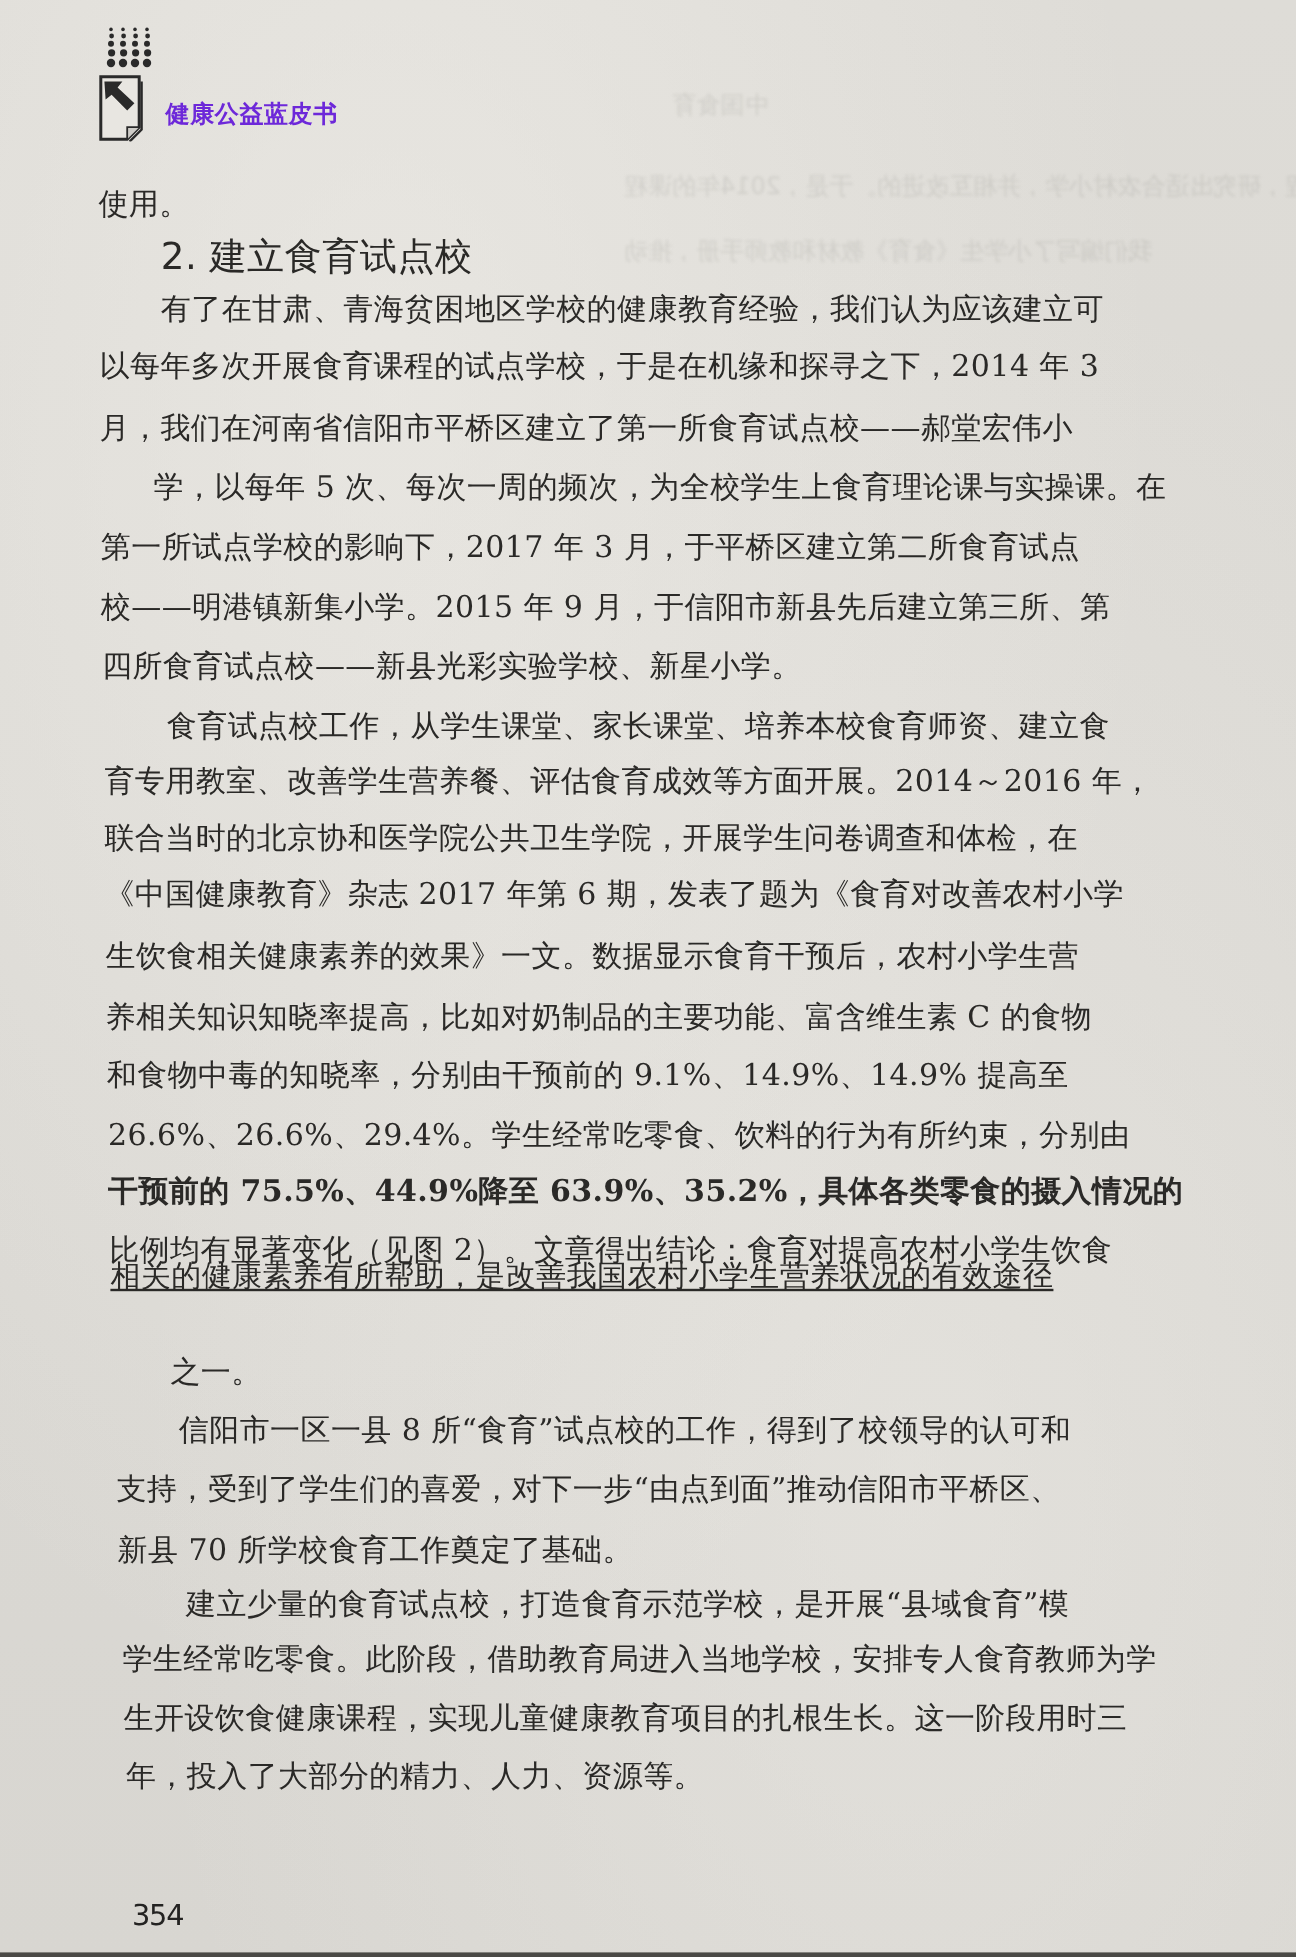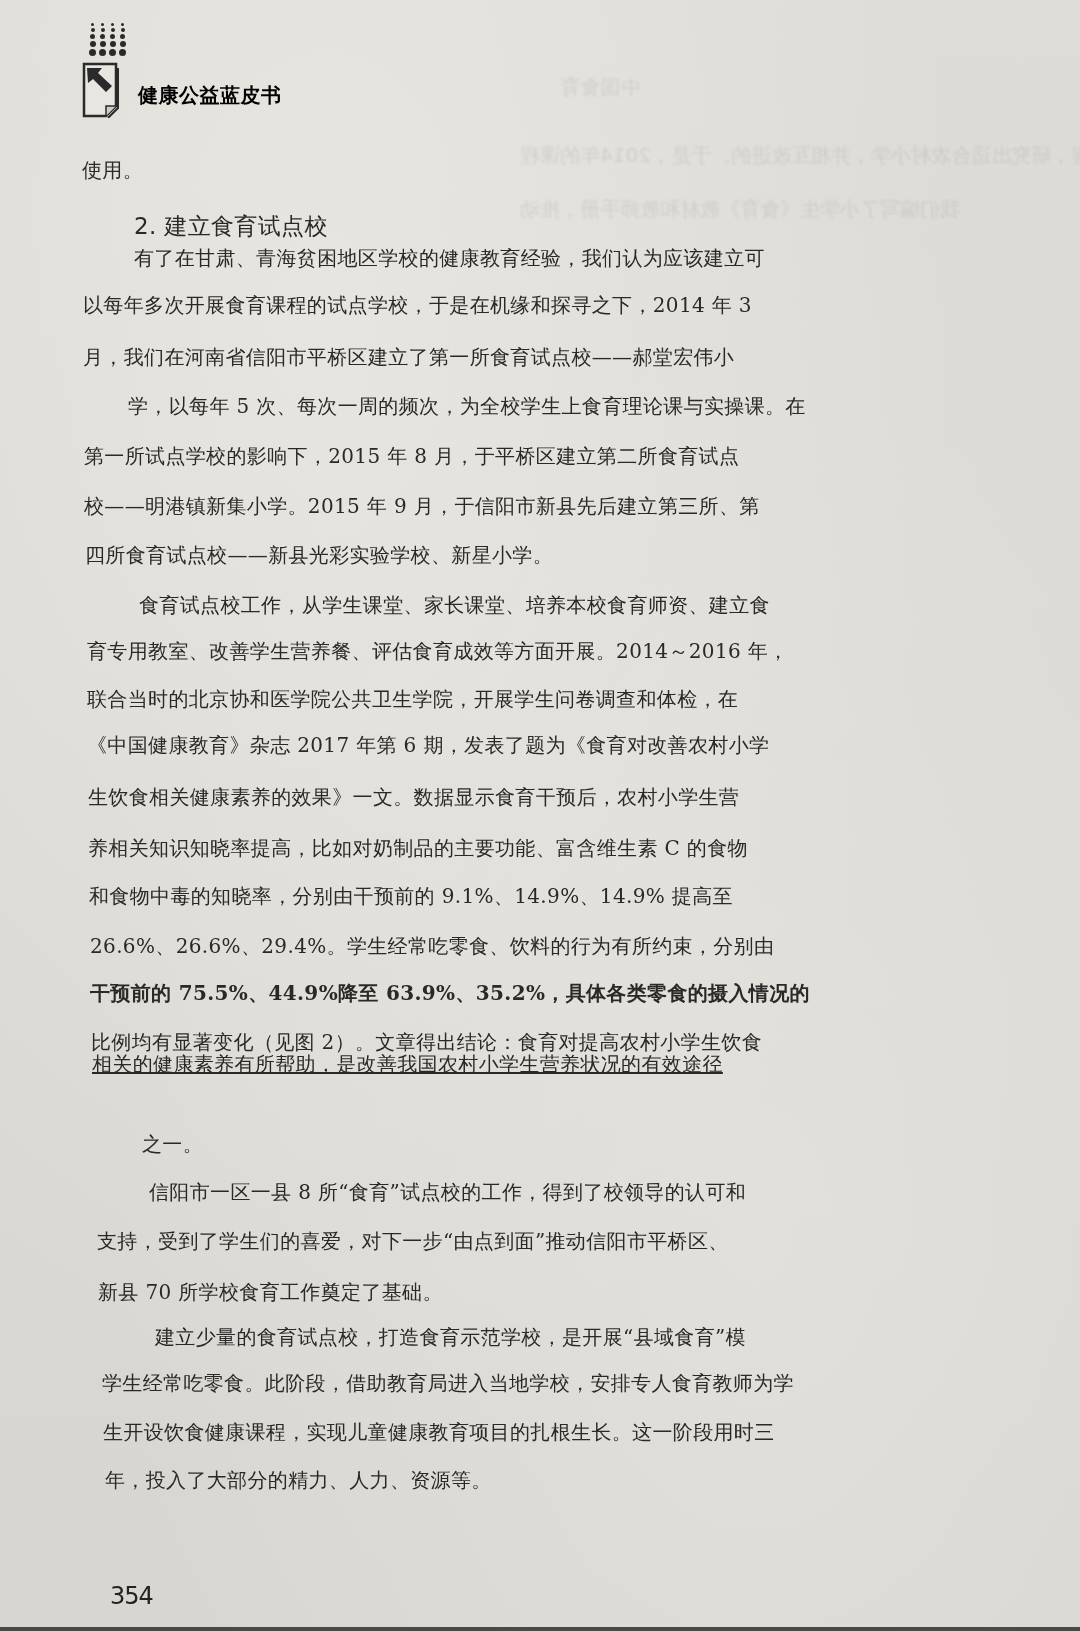--- a/index.html
+++ b/index.html
@@ -56,35 +56,34 @@
       width: 38px;
       height: 56px;
     }
     .header-title {
       position: absolute;
       left: 56px;
       top: 64px;
       font-family: "DejaVu Sans", sans-serif;
       font-size: 20px;
       font-weight: bold;
-      color: #000000;
+      color: #6d28d9;
       letter-spacing: 0.5px;
     }
     .line {
       position: absolute;
       white-space: nowrap;
-      font-size: 20px;
+      font-size: 25px;
       line-height: 32px;
       color: #2a2927;
       letter-spacing: 0.35px;
     }
     .heading {
       font-family: "DejaVu Sans", sans-serif;
-      font-size: 23px;
-      margin-top: 12px;
+      font-size: 31px;
     }
     .page-number {
       position: absolute;
       left: 110px;
       top: 1582px;
       font-family: "DejaVu Sans", sans-serif;
       font-size: 24px;
       color: #242322;
       letter-spacing: -1px;
     }
@@ -136,21 +135,21 @@
   <div class="header-title">健康公益蓝皮书</div>
 </header>
 
 <main>
   <div class="line" style="left:82px; top:154px;">使用。</div>
   <div class="line heading" style="left:134px; top:198px;">2. 建立食育试点校</div>
   <div class="line" style="left:134px; top:242px;">有了在甘肃、青海贫困地区学校的健康教育经验，我们认为应该建立可</div>
   <div class="line" style="left:83px; top:289px;">以每年多次开展食育课程的试点学校，于是在机缘和探寻之下，2014 年 3</div>
   <div class="line" style="left:83px; top:341px;">月，我们在河南省信阳市平桥区建立了第一所食育试点校——郝堂宏伟小</div>
   <div class="line" style="left:84px; top:390px;margin-left:44px;">学，以每年 5 次、每次一周的频次，为全校学生上食育理论课与实操课。在</div>
-  <div class="line" style="left:84px; top:440px;">第一所试点学校的影响下，2015 年 8 月，于平桥区建立第二所食育试点</div>
+  <div class="line" style="left:84px; top:440px;">第一所试点学校的影响下，2017 年 3 月，于平桥区建立第二所食育试点</div>
   <div class="line" style="left:84px; top:490px;">校——明港镇新集小学。2015 年 9 月，于信阳市新县先后建立第三所、第</div>
   <div class="line" style="left:85px; top:539px;">四所食育试点校——新县光彩实验学校、新星小学。</div>
   <div class="line" style="left:139px; top:589px;">食育试点校工作，从学生课堂、家长课堂、培养本校食育师资、建立食</div>
   <div class="line" style="left:87px; top:635px;">育专用教室、改善学生营养餐、评估食育成效等方面开展。2014～2016 年，</div>
   <div class="line" style="left:87px; top:683px;">联合当时的北京协和医学院公共卫生学院，开展学生问卷调查和体检，在</div>
   <div class="line" style="left:87px; top:697px;margin-top:32px;">《中国健康教育》杂志 2017 年第 6 期，发表了题为《食育对改善农村小学</div>
   <div class="line" style="left:88px; top:781px;">生饮食相关健康素养的效果》一文。数据显示食育干预后，农村小学生营</div>
   <div class="line" style="left:88px; top:832px;">养相关知识知晓率提高，比如对奶制品的主要功能、富含维生素 C 的食物</div>
   <div class="line" style="left:89px; top:880px;">和食物中毒的知晓率，分别由干预前的 9.1%、14.9%、14.9% 提高至</div>
   <div class="line" style="left:90px; top:930px;">26.6%、26.6%、29.4%。学生经常吃零食、饮料的行为有所约束，分别由</div>

